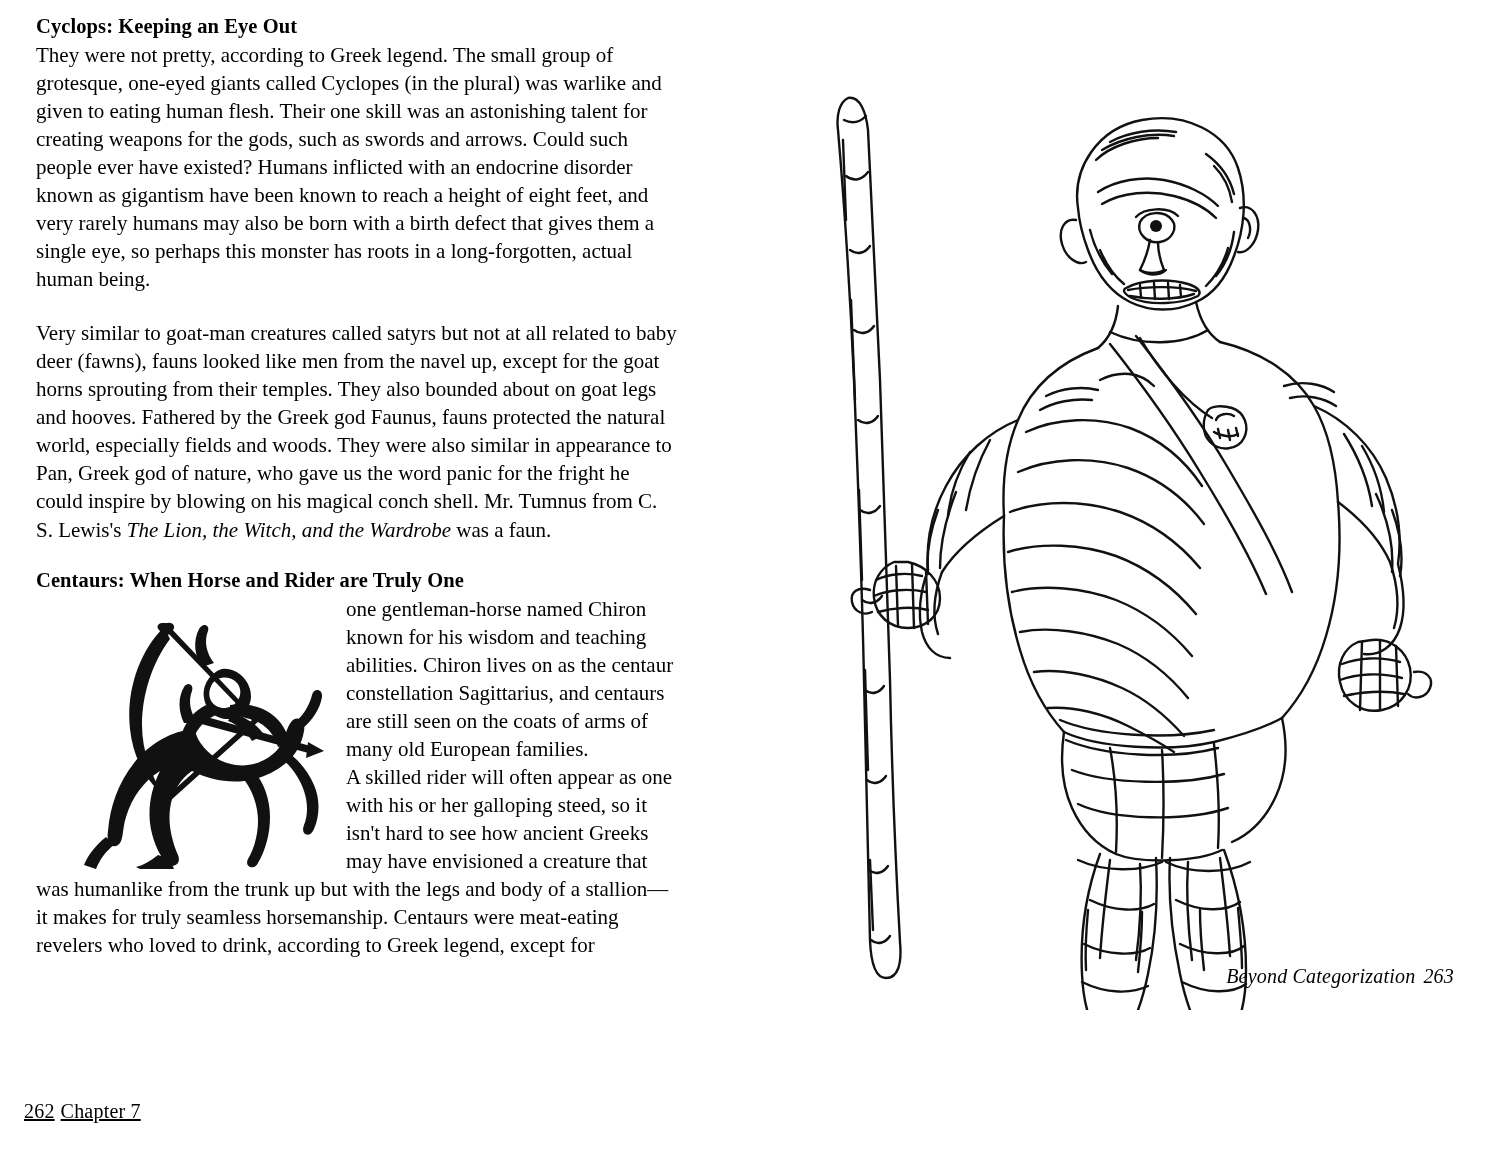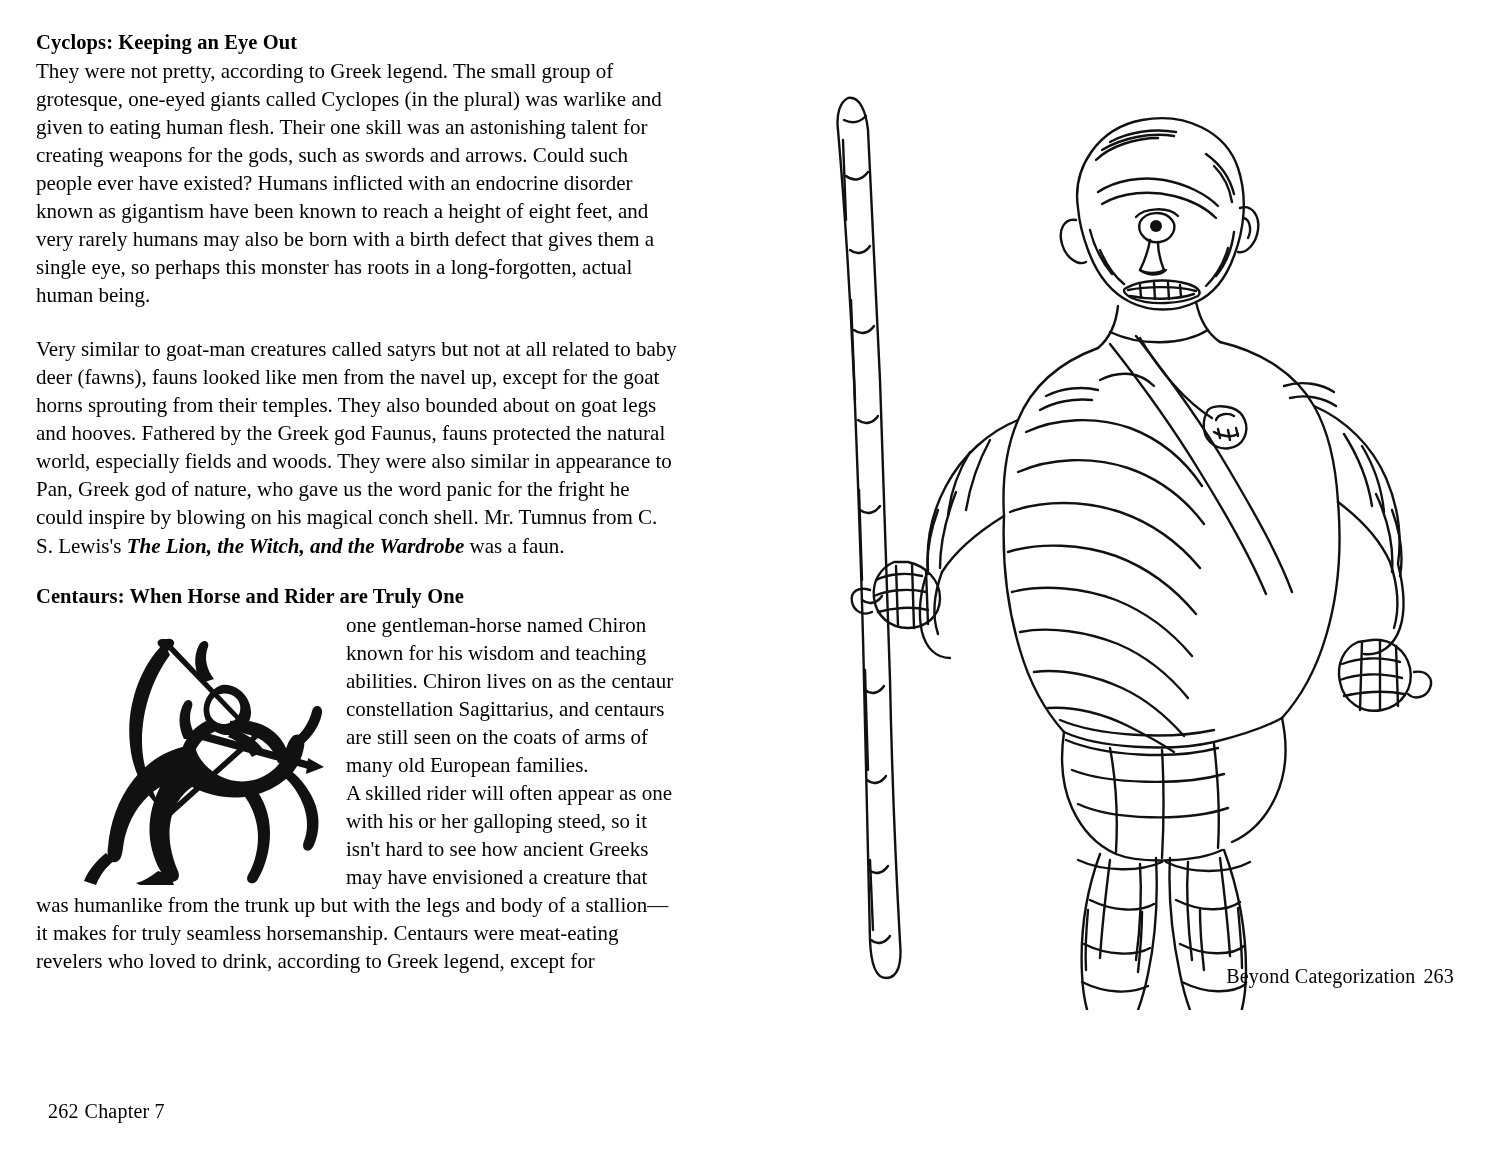--- a/index.html
+++ b/index.html
@@ -21,27 +21,28 @@
     inset: 0;
     display: flex;
   }
 
   
   .page-left {
     position: relative;
     width: 750px;
     height: 1151px;
     box-sizing: border-box;
-    padding: 30px 72px 0 36px;
+    padding: 14px 72px 0 36px;
   }
   .page-right {
     position: relative;
     width: 750px;
     height: 1016px;
     box-sizing: border-box;
+    font-style: italic;
   }
 
   h2.section-heading {
     font-size: 20.5px;
     font-weight: bold;
     margin: 0 0 2px 0;
     line-height: 1.22;
     letter-spacing: 0.1px;
   }
   .body-text {
@@ -51,21 +52,20 @@
     text-align: left;
   }
   .para-block {
     margin-bottom: 26px;
   }
   .para-block.tight {
     margin-bottom: 24px;
   }
   em.italic {
     font-style: italic;
-    font-weight: bold;
   }
 
   
   .centaur-section {
     margin-top: 14px;
   }
   .centaur-figure {
     float: left;
     width: 278px;
     height: 268px;
@@ -84,21 +84,22 @@
   }
 
   
   .folio {
     position: absolute;
     bottom: 28px;
     font-size: 20px;
     letter-spacing: 0.2px;
   }
   .folio-left {
-    left: 48px;
+    left: 24px;
+    text-decoration: underline;
   }
   .folio-right {
     right: 46px;
   }
   .folio .num {
     margin-right: 6px;
   }
   .folio-right .num {
     margin-right: 0;
     margin-left: 8px;

